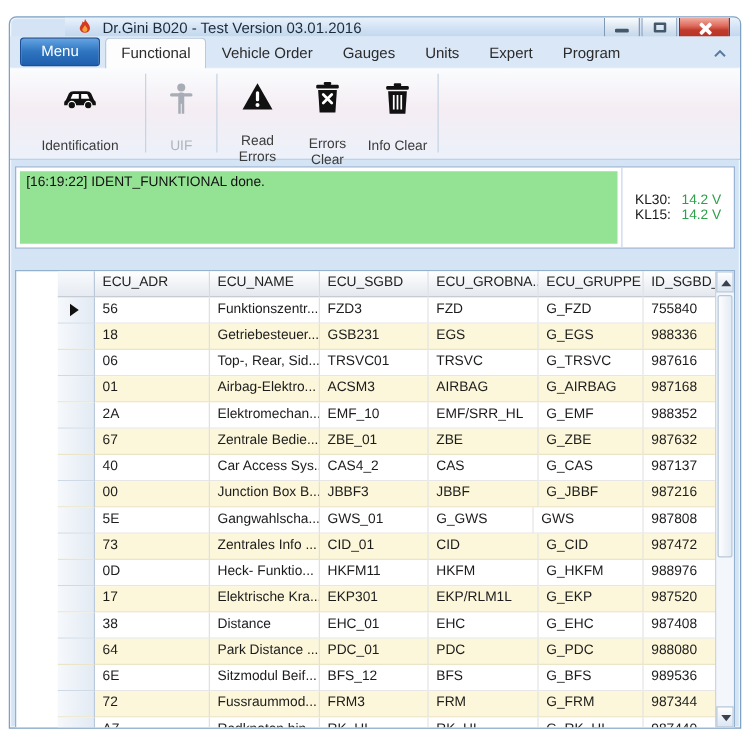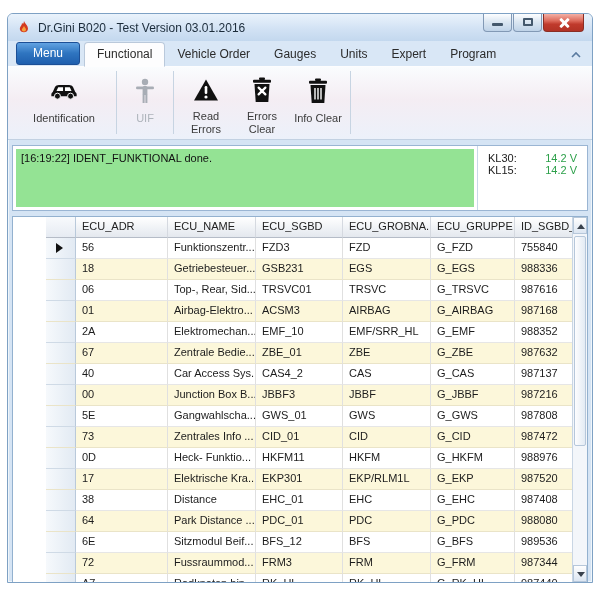--- a/index.html
+++ b/index.html
@@ -11,23 +11,24 @@
     position:absolute; left:7px; top:13px; width:586px; height:570px;
     background:#d5e4f4;
     border:1px solid #7ea1c4;
     border-radius:6px 6px 0 0;
     box-shadow: inset 0 0 0 1px rgba(255,255,255,.65);
     overflow:hidden;
   }
 
   
   .titlebar {
-    height:27px; display:flex; align-items:center; padding:0 6px;
+    height:15px; display:flex; align-items:center; padding:0 6px;
     background:linear-gradient(#eaf3fc, #d2e2f4 55%, #c3d8ee);
     position:relative;
+    margin-left:44px;
   }
   .app-icon { width:16px; height:16px; margin:0 6px 0 2px; flex:0 0 auto; }
   .title-text { font-size:12px; color:#1b2b3a; white-space:nowrap; }
   .winbtns { position:absolute; right:8px; top:0; display:flex; }
   .winbtn {
     width:29px; height:18px; border:1px solid #88465f; border-top:none;
     background:linear-gradient(#fdfeff,#dce7f2 45%,#bfd3e8);
     border-color:#8299b5; border-radius:0 0 4px 4px; margin-left:1px;
     position:relative; cursor:pointer;
   }
@@ -60,33 +61,33 @@
 
   
   .ribbon {
     height:74px; display:flex; align-items:stretch; padding:2px 4px 3px 8px;
     background:linear-gradient(180deg,#fafcfe 0%,#f4edf3 45%,#ecf1fa 100%);
     border-top:1px solid #fdfdfe; border-bottom:1px solid #c2d1e2;
   }
   .rbtn { display:flex; flex-direction:column; align-items:center; justify-content:flex-start;
     padding-top:8px; cursor:pointer; border-radius:3px; }
   .rbtn .ricon { height:28px; display:flex; align-items:center; justify-content:center; }
-  .rbtn .rlabel { font-size:11px; color:#3b3b3b; text-align:center; line-height:13px; margin-top:7px; }
+  .rbtn .rlabel { font-size:11px; color:#3b3b3b; text-align:center; line-height:13px; margin-top:18px; }
   .rbtn.disabled .rlabel { color:#aeb4bb; }
   .rbtn.w-ident { width:96px; }
   .rbtn.w-uif { width:48px; }
   .rbtn.w-err { width:56px; }
   .rsep { width:1px; background:#c7d4e2; margin:2px 4px; }
 
   
   .statuswrap { margin:5px 4px 0 4px; height:66px; background:#ffffff; border:1px solid #9ab5d3; display:flex; }
   .statusbox {
     flex:1; margin:3px; background:#94e394; font-size:11px; color:#111; padding:3px 5px;
   }
-  .klpanel { width:110px; border-left:1px solid #c8d8ea; display:flex; flex-direction:column; justify-content:flex-start; padding:6px 10px; }
+  .klpanel { width:90px; border-left:1px solid #c8d8ea; display:flex; flex-direction:column; justify-content:center; padding:6px 10px; }
   .klrow { display:flex; justify-content:space-between; font-size:11px; }
   .kllabel { color:#1a1a1a; }
   .klvalue { color:#2da04a; }
 
   
   .grid {
     position:absolute; left:4px; right:4px; top:202px; bottom:0;
     background:#fff; border:1px solid #93b1cf; border-bottom:none; overflow:hidden;
   }
   .gridinner { position:absolute; left:0; top:0; right:15px; bottom:0; overflow:hidden;margin-left:33px; }
@@ -325,22 +326,22 @@
               <div class="td c2">JBBF3</div>
               <div class="td c3">JBBF</div>
               <div class="td c4">G_JBBF</div>
               <div class="td c5">987216</div>
             </div>
             <div class="tr">
               <div class="td rowhdr"></div>
               <div class="td c0">5E</div>
               <div class="td c1">Gangwahlscha...</div>
               <div class="td c2">GWS_01</div>
+              <div class="td c4">G_GWS</div>
               <div class="td c3">GWS</div>
-              <div class="td c4">G_GWS</div>
               <div class="td c5">987808</div>
             </div>
             <div class="tr alt">
               <div class="td rowhdr"></div>
               <div class="td c0">73</div>
               <div class="td c1">Zentrales Info ...</div>
               <div class="td c2">CID_01</div>
               <div class="td c3">CID</div>
               <div class="td c4">G_CID</div>
               <div class="td c5">987472</div>

